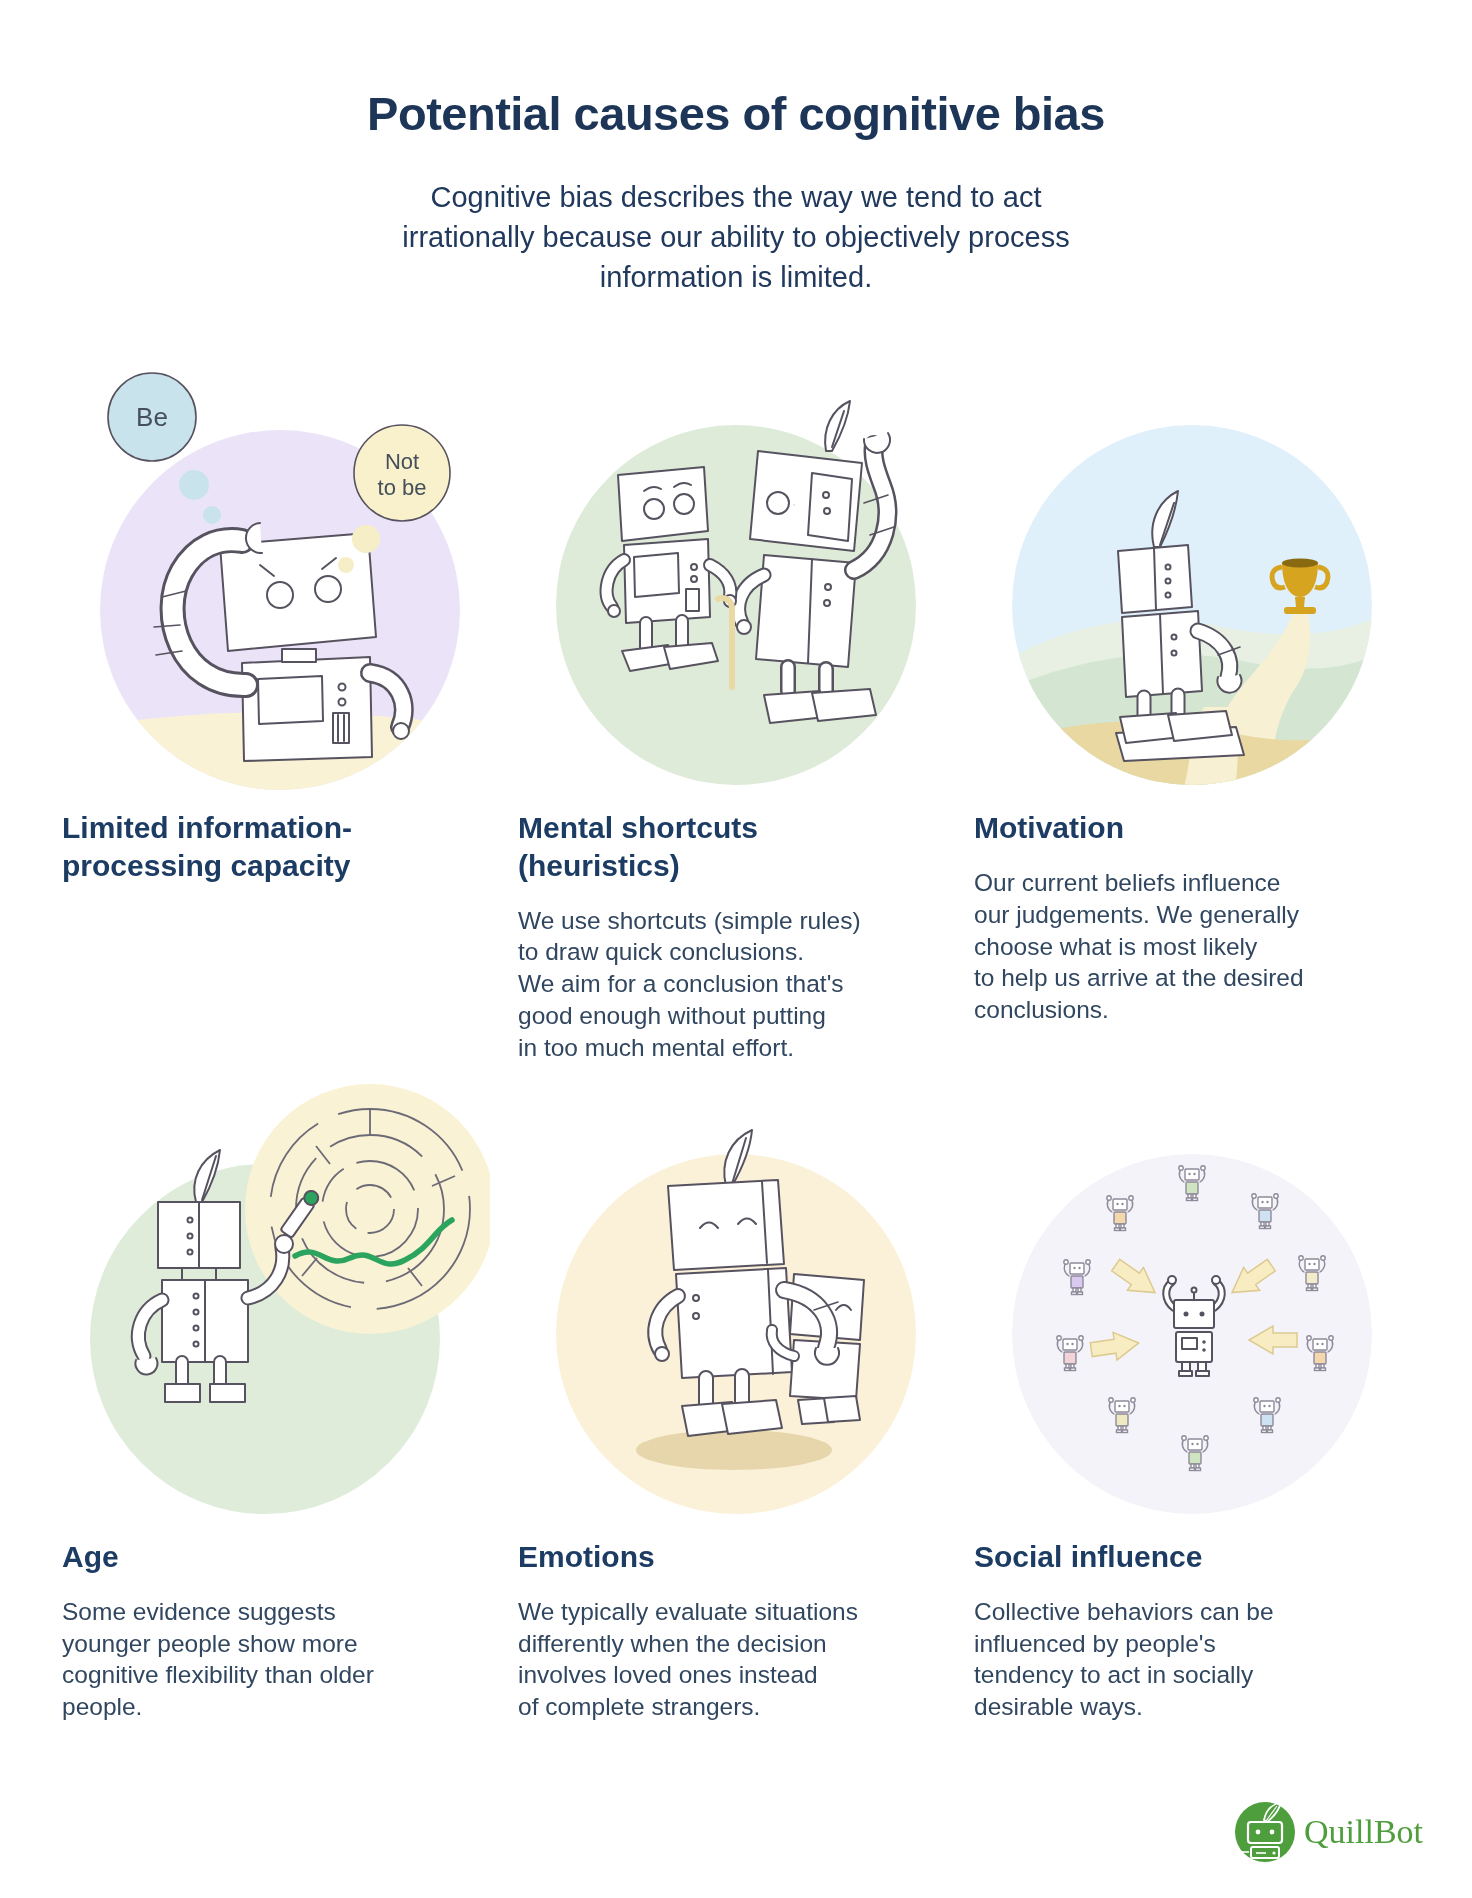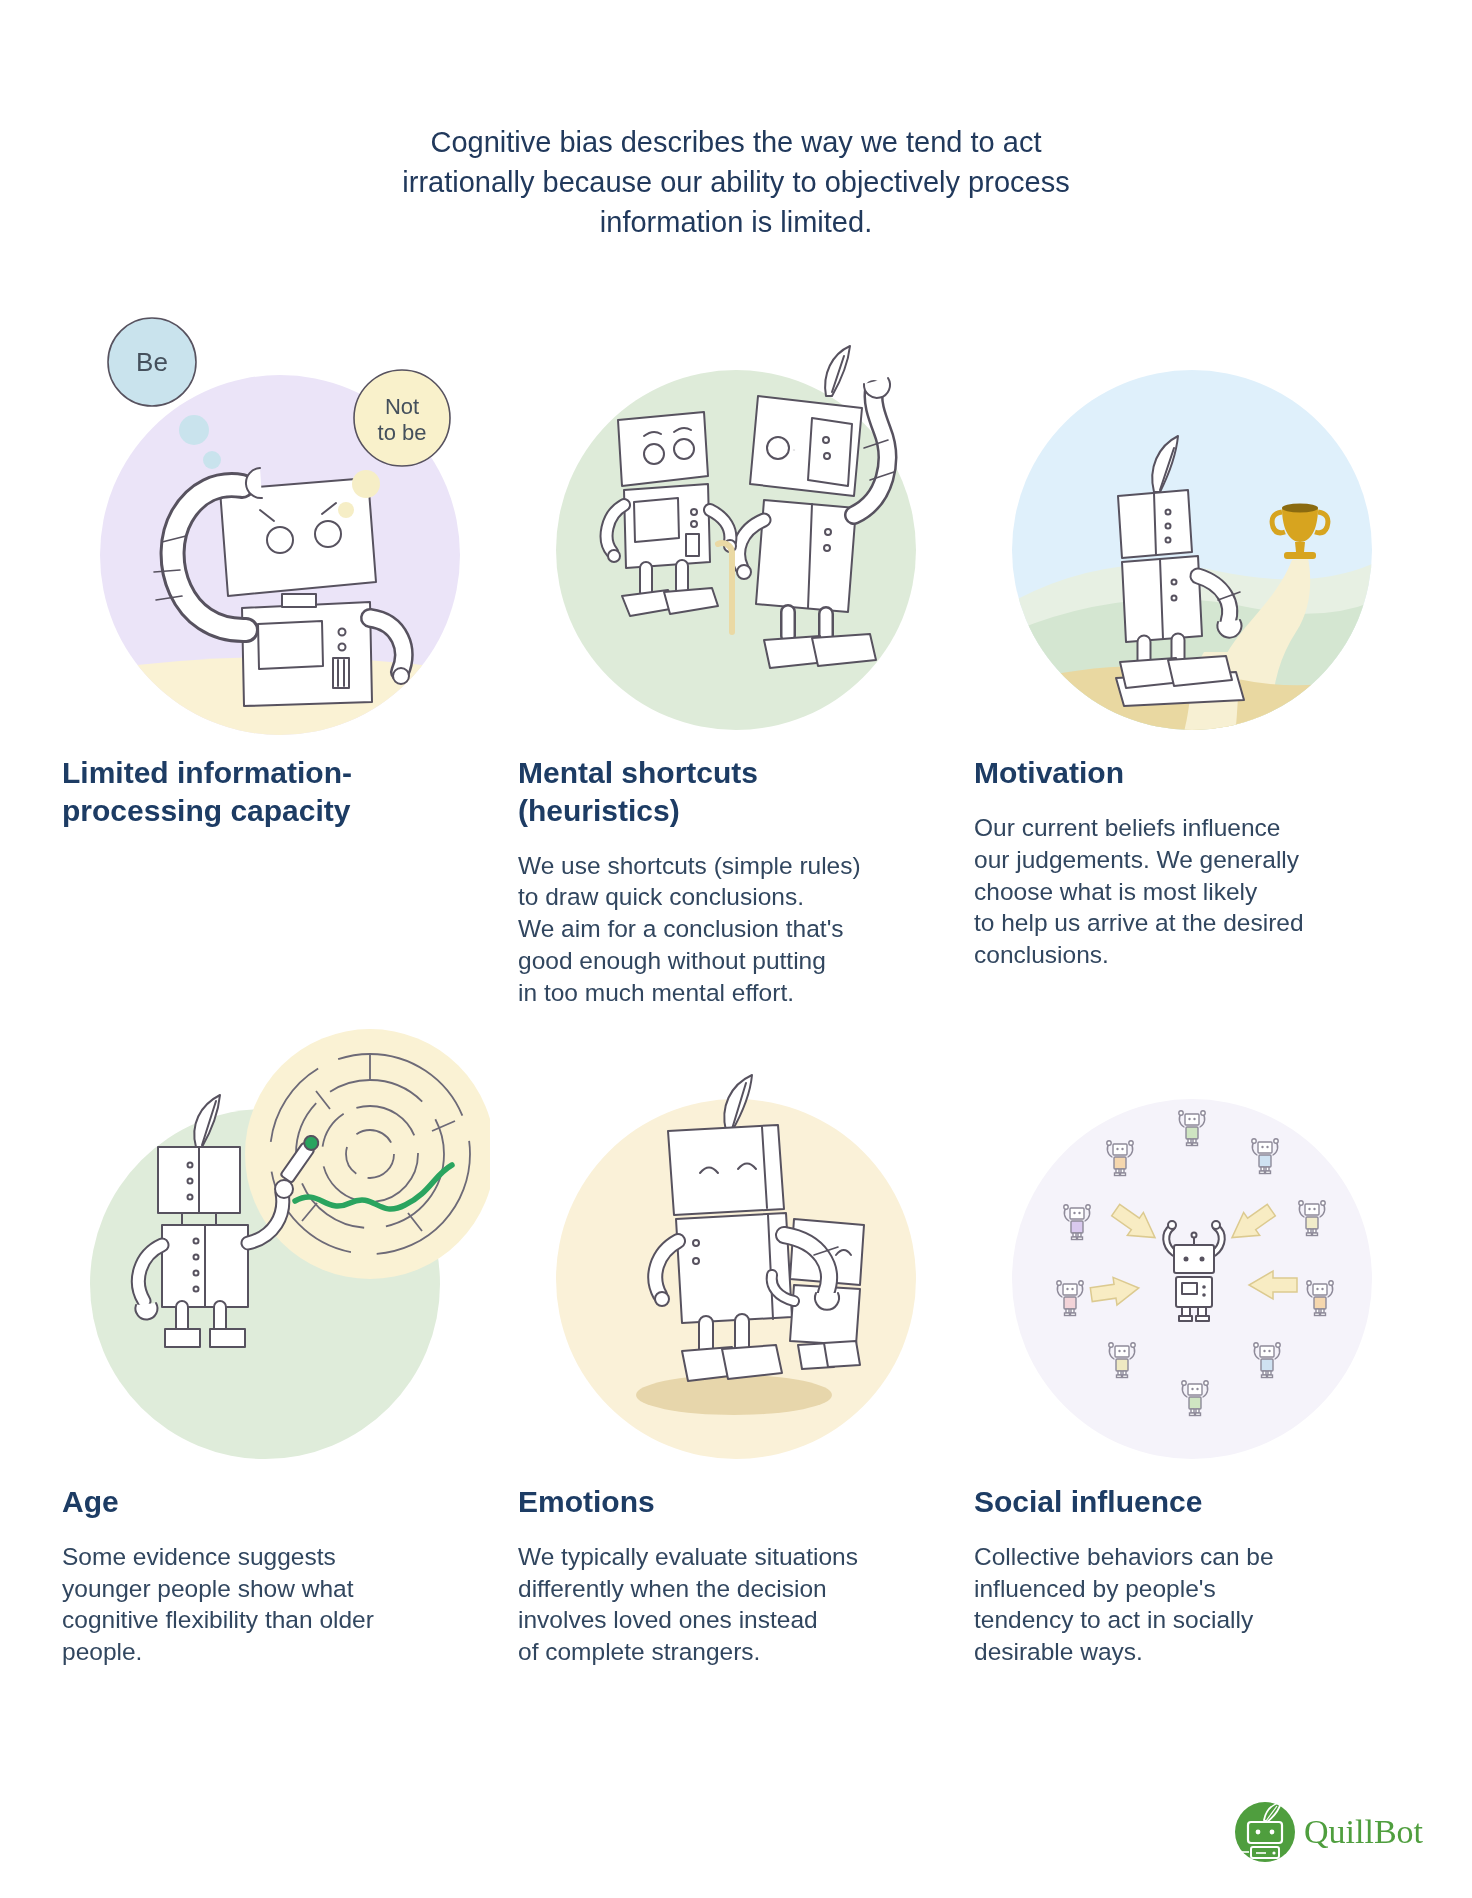--- a/index.html
+++ b/index.html
@@ -45,20 +45,21 @@
   }
   svg text{font-family:"Liberation Sans", sans-serif;}
   .brand-text{font-family:"Liberation Serif", serif;}
 </style>
 </head>
 <body>
 
 <div class="page">
 
   <div class="header">
+    <h1 class="title">Potential causes of cognitive bias</h1>
     <p class="subtitle">Cognitive bias describes the way we tend to act
 irrationally because our ability to objectively process
 information is limited.</p>
   </div>
 
   <div class="grid">
 
     <div class="card">
       <div class="illo">
         <svg viewBox="0 0 420 440">
@@ -286,21 +287,21 @@
             <circle cx="214" cy="160" r="9"></circle>
             <path d="M 112,278 L 112,300 M 150,278 L 150,300" fill="none" stroke-width="14"></path>
             <path d="M 112,278 L 112,300 M 150,278 L 150,300" fill="none" stroke="#ffffff" stroke-width="10"></path>
             <rect x="95" y="300" width="35" height="18"></rect>
             <rect x="140" y="300" width="35" height="18"></rect>
           </g>
         </svg>
       </div>
       <h2>Age</h2>
       <p>Some evidence suggests
-younger people show what
+younger people show more
 cognitive flexibility than older
 people.</p>
     </div>
 
     <div class="card">
       <div class="illo">
         <svg viewBox="0 0 420 440">
           <circle cx="210" cy="250" r="180" fill="#faf1d8"></circle>
           <ellipse cx="208" cy="366" rx="98" ry="20" fill="#e7d6ab"></ellipse>
           <g stroke="#57525f" stroke-width="2" fill="#ffffff" stroke-linejoin="round" stroke-linecap="round">

